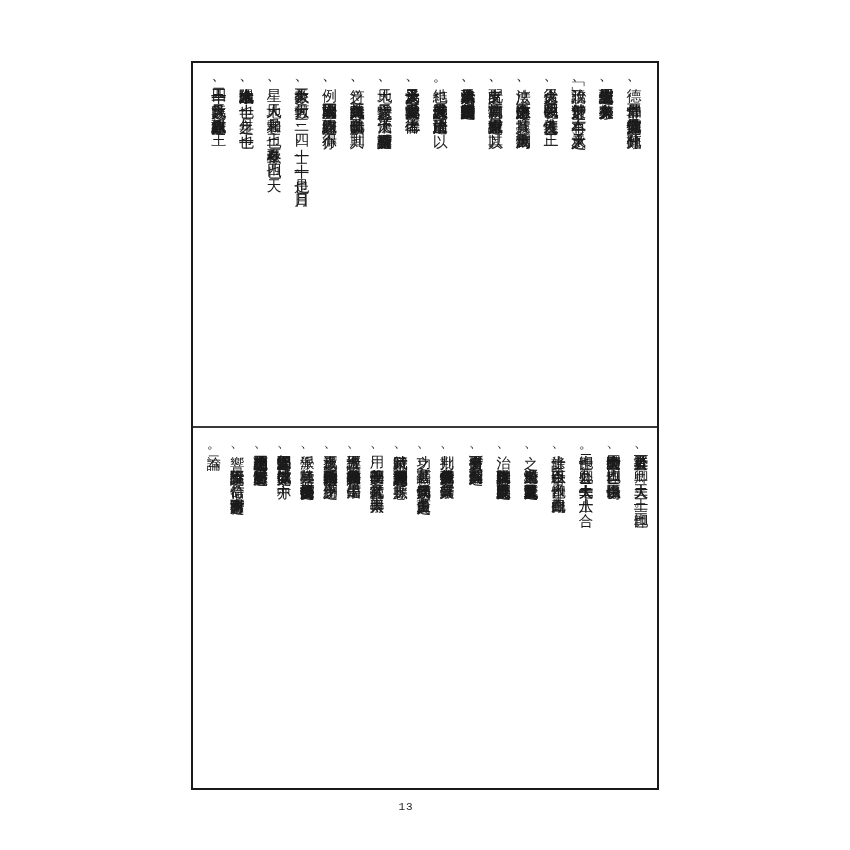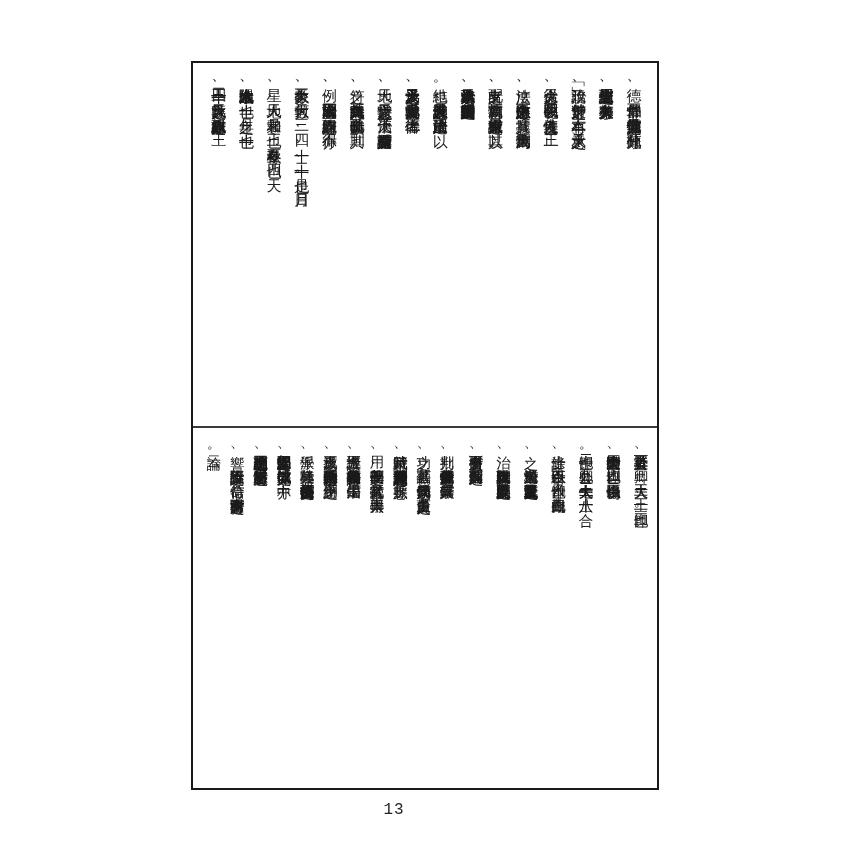--- a/index.html
+++ b/index.html
@@ -76,26 +76,26 @@
     }
     .section.bottom .col.narrow {
       width: 23.3px;
       line-height: 23.3px;
     }
     .section.bottom .col.para-start {
       margin-right: 3.5px;
     }
     .page-number {
       position: absolute;
-      left: 0;
+      left: 12px;
       width: 788px;
       top: 801px;
       text-align: center;
       font-family: "Liberation Mono", monospace;
-      font-size: 16px;
+      font-size: 11px;
       color: #222;
       letter-spacing: 1px;
     }
   </style>
 </head>
 <body>
 
 <div class="page-frame">
 
   <div class="section top">

